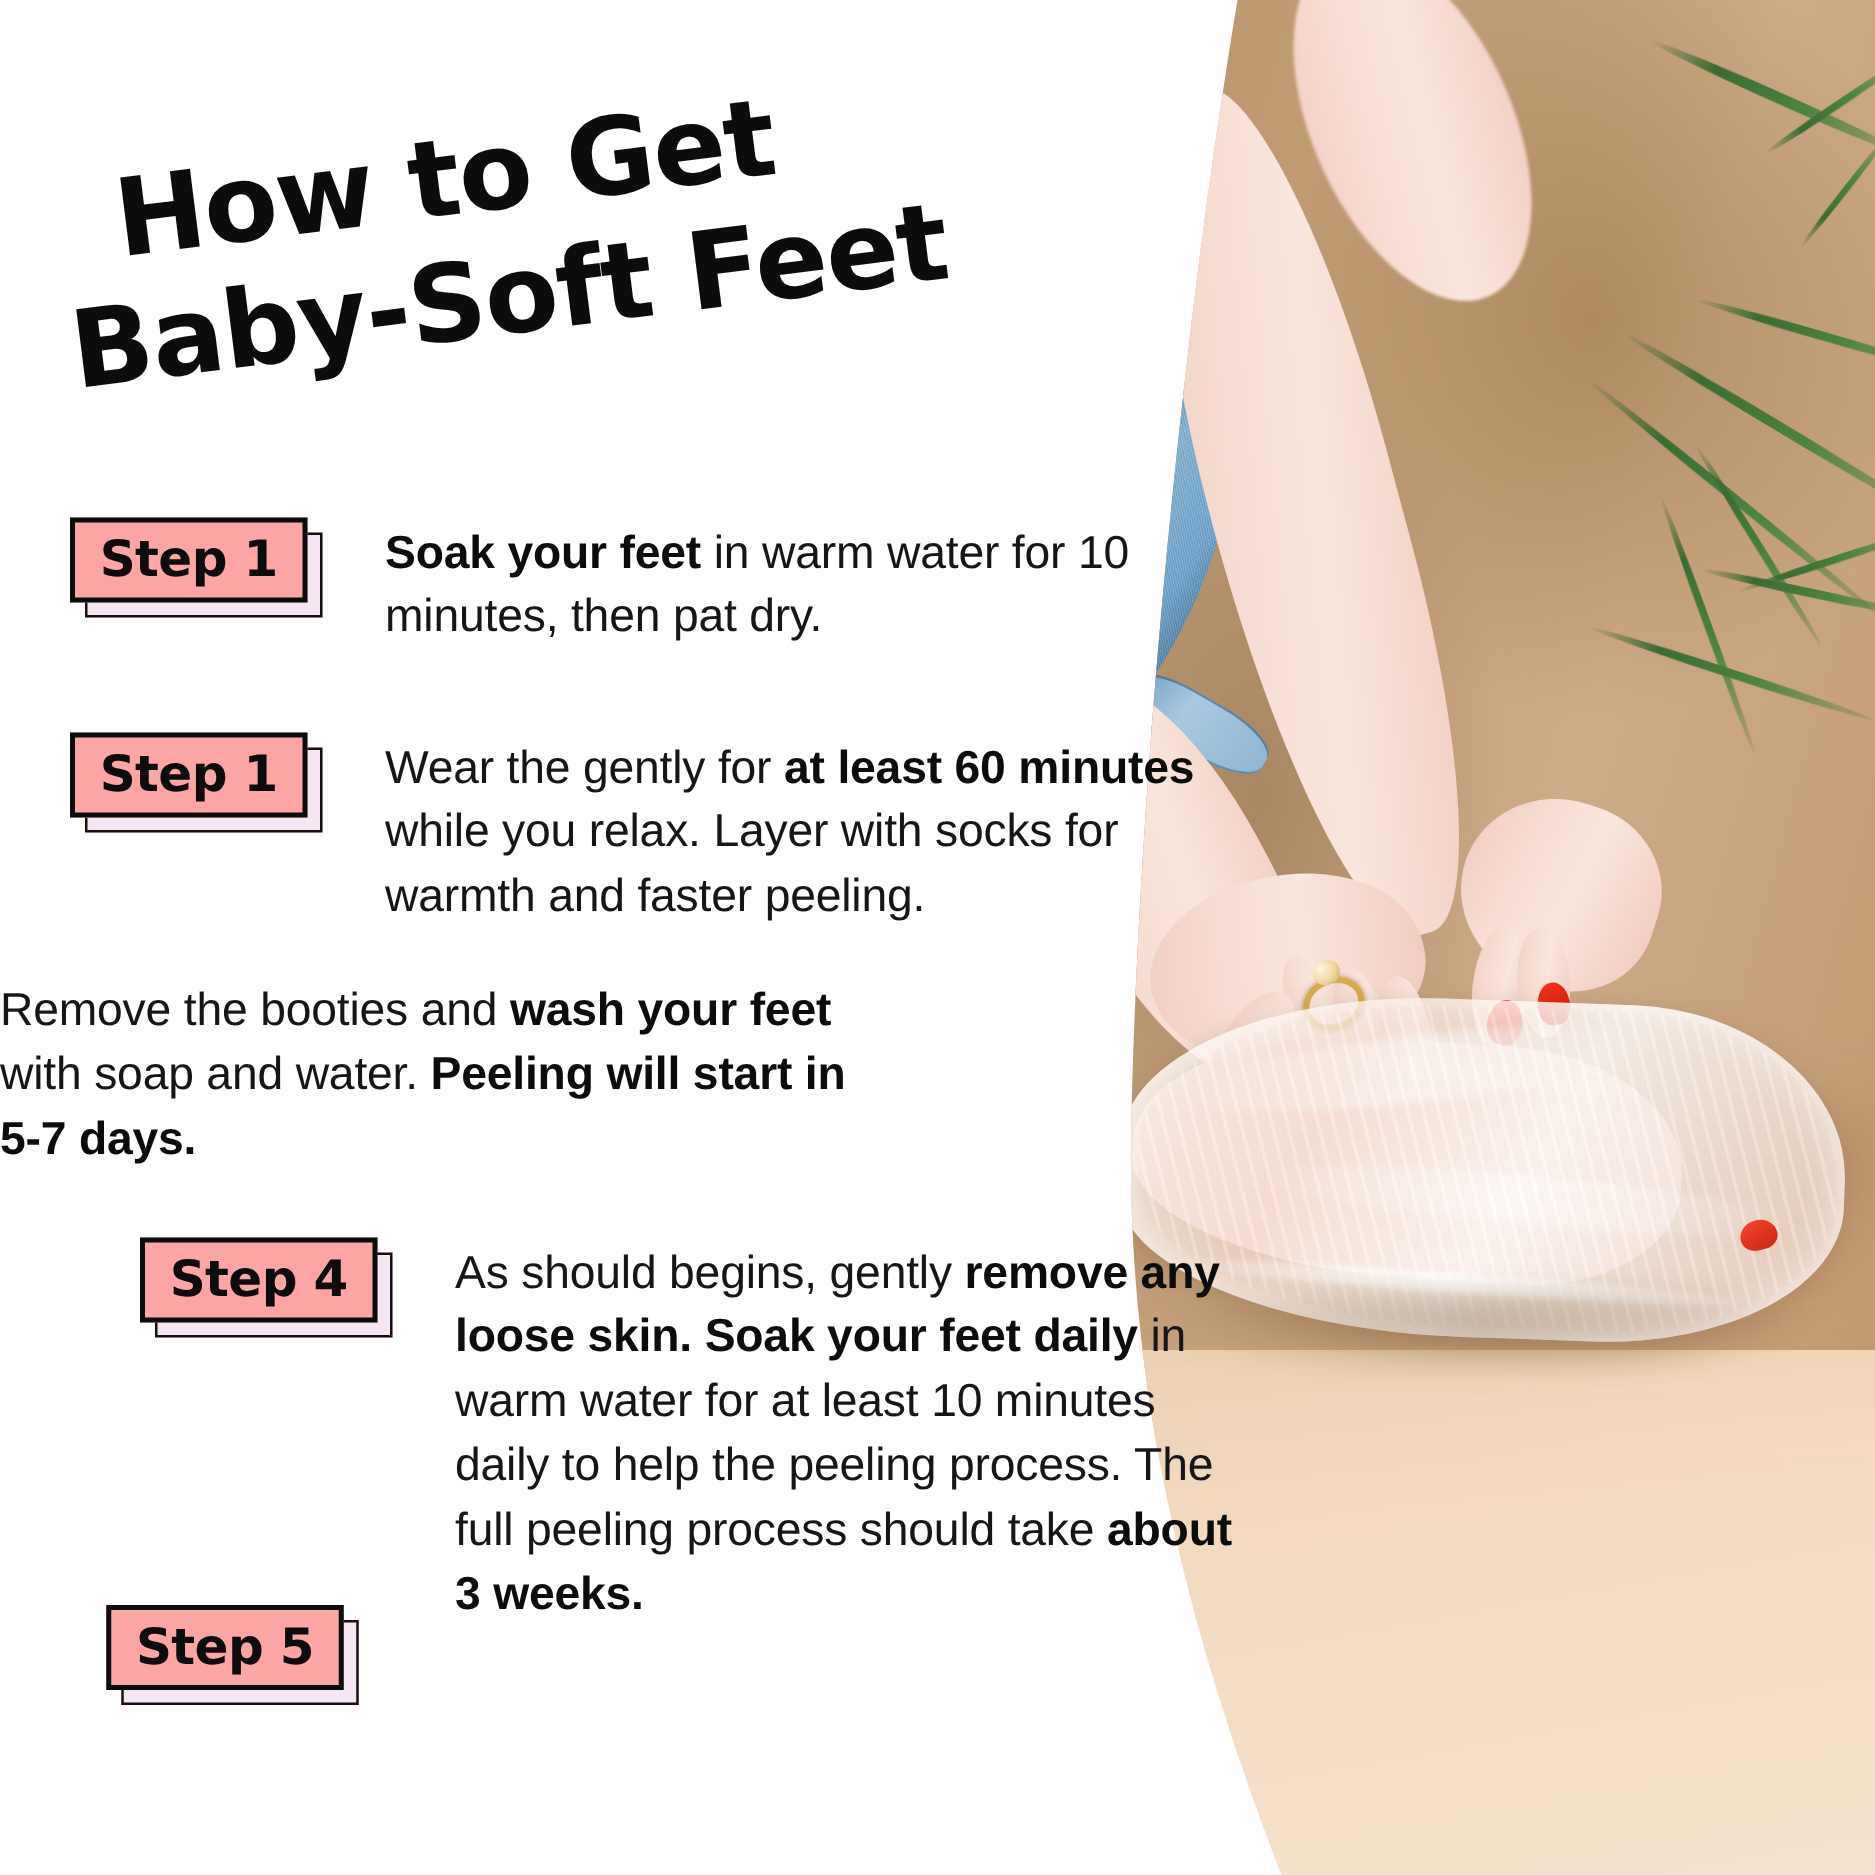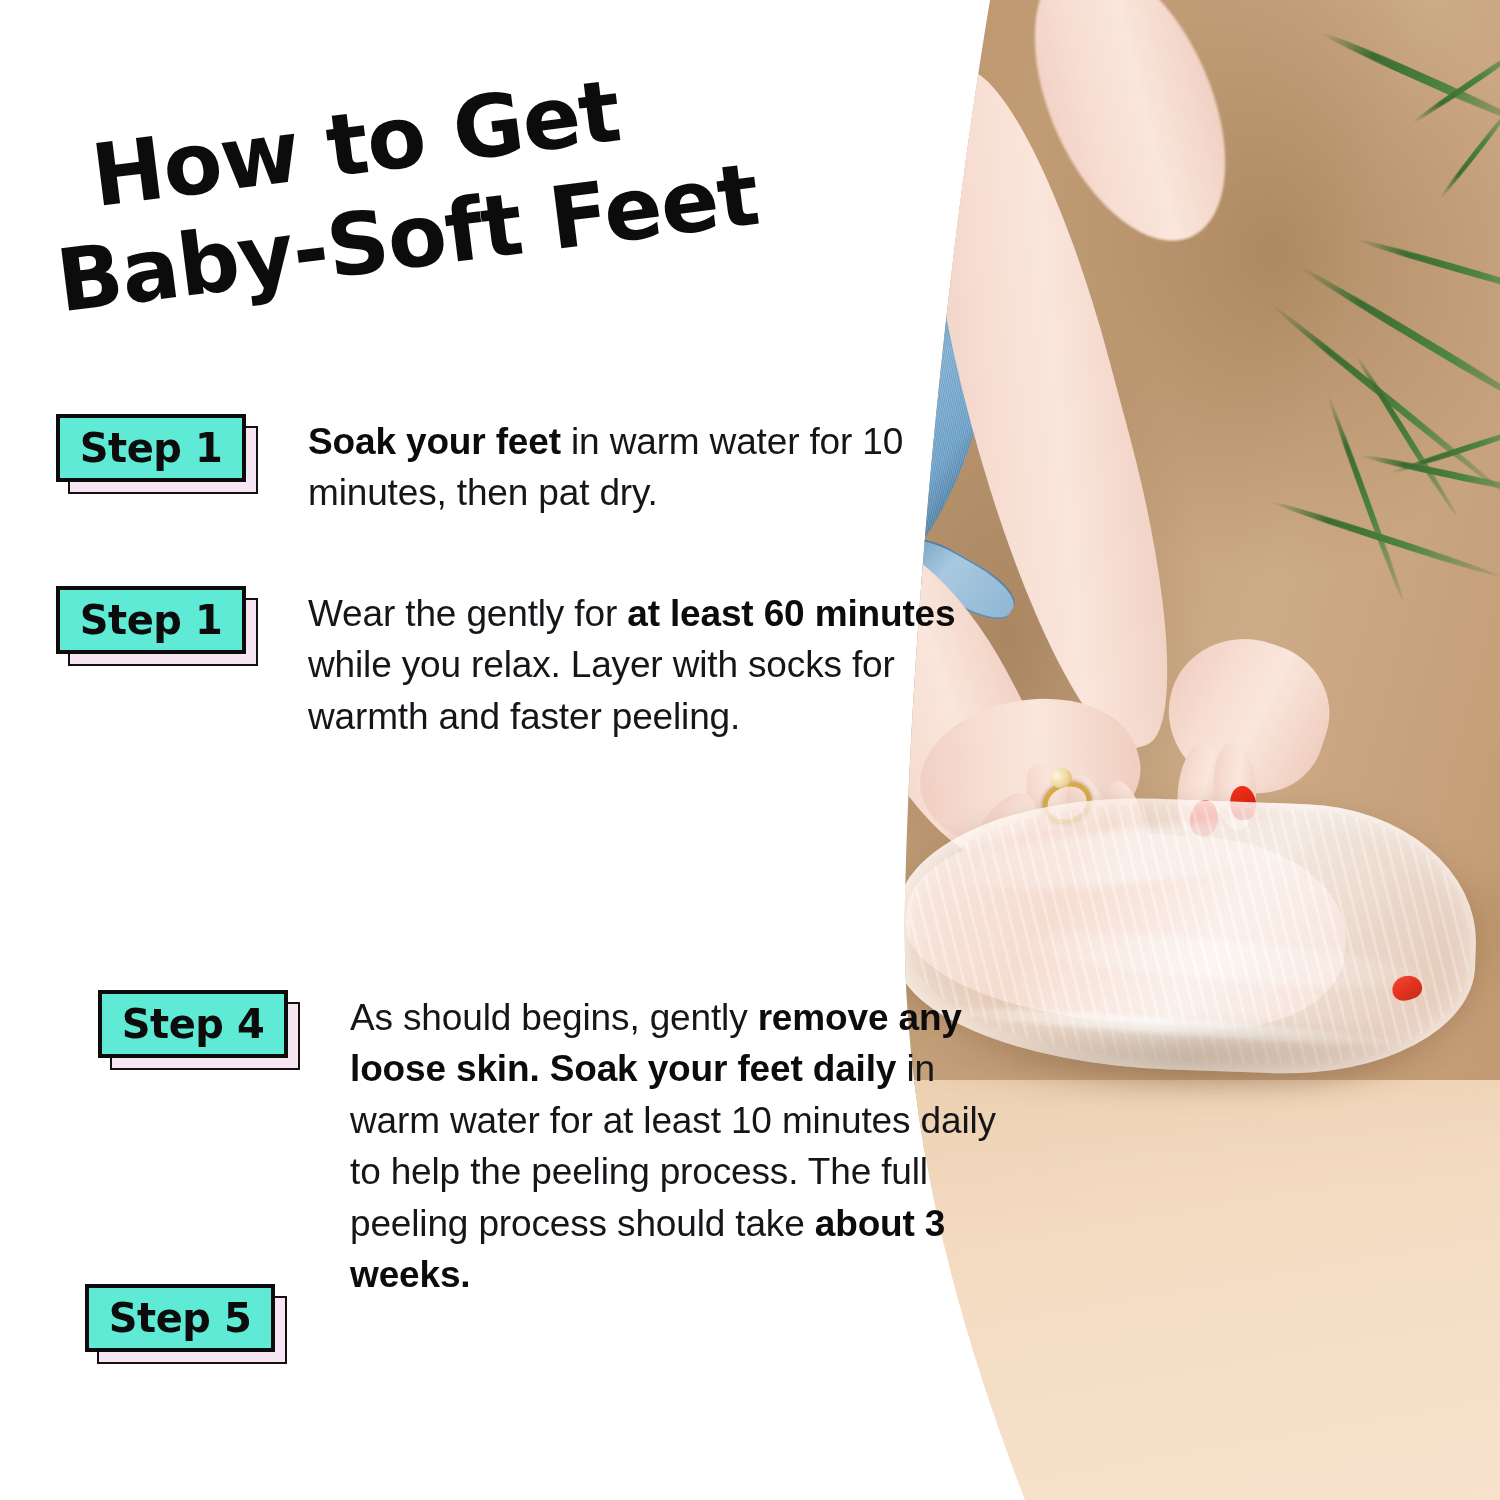--- a/index.html
+++ b/index.html
@@ -168,21 +168,21 @@
     width: 190px;
     height: 68px;
     background: #f6e6f3;
     border: 2px solid #15100f;
     box-sizing: border-box;
   }
   .badge {
     position: relative;
     width: 190px;
     height: 68px;
-    background: #5eead4;
+    background: #fca5a5;
     border: 4px solid #0c0c0c;
     box-sizing: border-box;
     display: flex;
     align-items: center;
     justify-content: center;
   }
   .badge-label {
     font-family: "DejaVu Sans", sans-serif;
     font-weight: 700;
     font-size: 40px;
@@ -311,22 +311,23 @@
       <div class="step-row" style="position: absolute; top: 172px; left: 0px;">
         <div class="badge-holder">
           <div class="badge-shadow"></div>
           <div class="badge">
             <span class="badge-label">Step 1</span>
           </div>
         </div>
         <div class="step-body"><span>Wear the gently for </span><b>at least 60 minutes</b><span> while you relax. Layer with socks for warmth and faster peeling.</span></div>
       </div>
       <div class="step-row" style="position: absolute; top: 366px; left: 0px;">
-      </div>
-      <div class="step-row" style="position: absolute; top: 576px; left: 2px; padding-left: 40px;">
+        <div class="step-body"><span>Remove the booties and </span><b>wash your feet</b><span> with soap and water. </span><b>Peeling will start in 5-7 days.</b></div>
+      </div>
+      <div class="step-row" style="position: absolute; top: 576px; left: 16px; padding-left: 40px;">
         <div class="badge-holder">
           <div class="badge-shadow"></div>
           <div class="badge">
             <span class="badge-label">Step 4</span>
           </div>
         </div>
         <div class="step-body"><span>As should begins, gently </span><b>remove any loose skin. Soak your feet daily</b><span> in warm water for at least 10 minutes daily to help the peeling process. The full peeling process should take </span><b>about 3 weeks.</b></div>
       </div>
       <div class="step-row" style="position: absolute; top: 870px; left: 0px; padding-left: 29px;">
         <div class="badge-holder">

